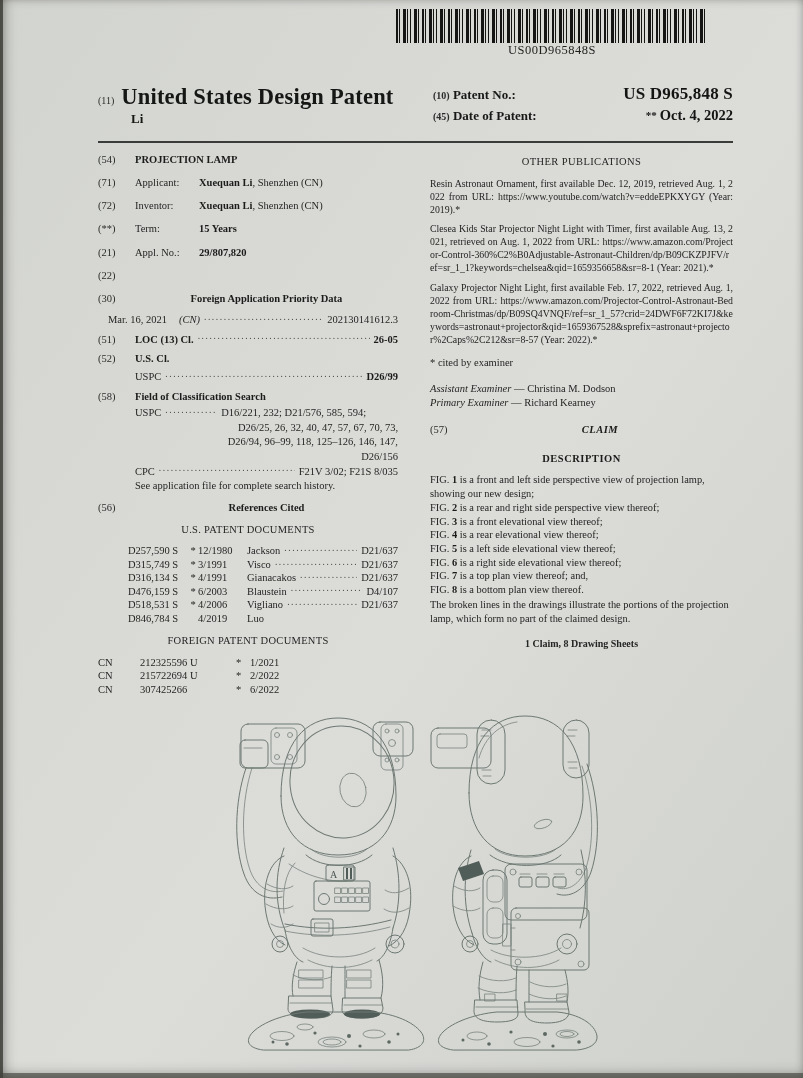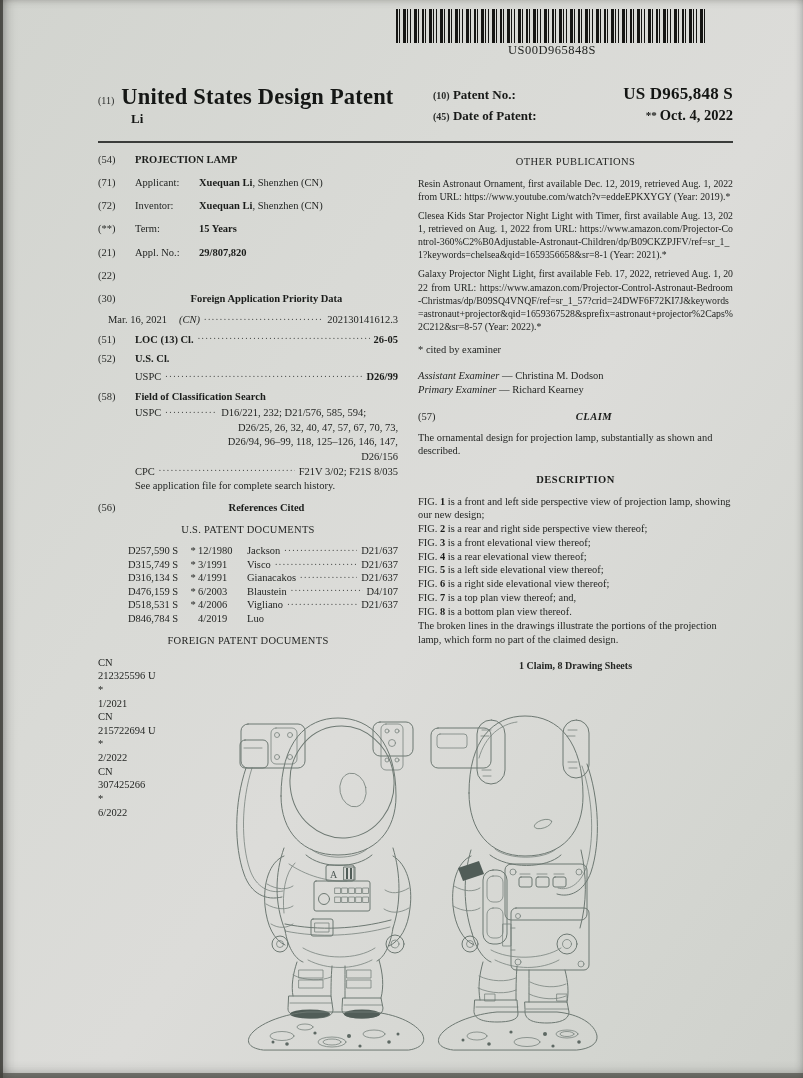--- a/index.html
+++ b/index.html
@@ -33,21 +33,21 @@
   .h-byline{font-size:13px;font-weight:bold;margin:1px 0 0 33px;color:#151715;}
   .h-right{width:300px;}
   .h-right .row{display:flex;justify-content:space-between;align-items:baseline;}
   .h-label{font-size:13px;font-weight:bold;color:#171917;}
   .h-val-big{font-size:17px;font-weight:bold;color:#131513;letter-spacing:.2px;}
   .h-val{font-size:14.5px;font-weight:bold;color:#131513;}
   .h-star{font-size:11px;font-weight:bold;vertical-align:1px;margin-right:3px;}
   .rule{position:absolute;top:141px;left:98px;right:70px;border-top:2px solid #3a3c3a;}
 
   
-  .columns{position:absolute;top:153px;left:98px;right:70px;display:flex;gap:20px;font-size:10.5px;line-height:1.3;}
+  .columns{position:absolute;top:153px;left:98px;right:70px;display:flex;gap:32px;font-size:10.5px;line-height:1.3;}
   .col-left{width:300px;flex:none;}
   .col-right{flex:1;min-width:0;}
 
   .entry{display:flex;margin-bottom:9.5px;}
   .num{width:37px;flex:none;color:#2a2c2a;}
   .ebody{flex:1;min-width:0;}
   .lbl{display:inline-block;width:64px;}
   b,.bold{font-weight:bold;color:#1a1c1a;}
   .c-head{display:flex;margin:3px 0 8px;}
   .c-head .head-txt{flex:1;text-align:center;font-weight:bold;color:#1a1c1a;}
@@ -60,21 +60,21 @@
   .field-block{margin-bottom:8px;}
   .field-block div{margin-bottom:1px;}
   .center-sub{text-align:center;margin:2px 0 8px;letter-spacing:.3px;}
 
   .ref-row{display:flex;align-items:baseline;margin-left:30px;line-height:1.28;}
   .ref-no{width:60px;flex:none;}
   .ref-star{width:10px;flex:none;text-align:center;}
   .ref-date{width:42px;flex:none;margin-right:7px;}
   .ref-name{flex:none;}
   .ref-cls{flex:none;}
-  .for-row{display:flex;align-items:flex-start;line-height:1.3;flex-direction:column;}
+  .for-row{display:flex;align-items:flex-end;line-height:1.3;}
   .for-country{width:42px;flex:none;}
   .for-no{width:96px;flex:none;}
   .for-star{width:14px;flex:none;}
 
   
   .pub{ text-align:justify;word-break:break-all;font-size:9.8px;line-height:1.34;margin:0 0 6px;color:#222422;}
   .cited{margin:10px 0 0;}
   .exam{margin-top:12px;}
   .exam div{margin-bottom:1px;}
   .exam i{font-style:italic;}
@@ -299,21 +299,20 @@
 
       <div class="exam">
         <div><i>Assistant Examiner</i> <span>— Christina M. Dodson</span></div>
         <div><i>Primary Examiner</i> <span>— Richard Kearney</span></div>
       </div>
 
       <div class="claim-head">
           <span class="num">(57)</span>
         <span class="head-txt">CLAIM</span>
         </div>
-      <div class="note">The ornamental design for projection lamp, substantially as shown and described.</div>
 
       <div class="desc-head">DESCRIPTION</div>
 
       <div class="figs">
         <p><span>FIG.</span> <b>1</b><span> is a front and left side perspective view of projection lamp, showing our new design;</span></p>
         <p><span>FIG.</span> <b>2</b><span> is a rear and right side perspective view thereof;</span></p>
         <p><span>FIG.</span> <b>3</b><span> is a front elevational view thereof;</span></p>
         <p><span>FIG.</span> <b>4</b><span> is a rear elevational view thereof;</span></p>
         <p><span>FIG.</span> <b>5</b><span> is a left side elevational view thereof;</span></p>
         <p><span>FIG.</span> <b>6</b><span> is a right side elevational view thereof;</span></p>

